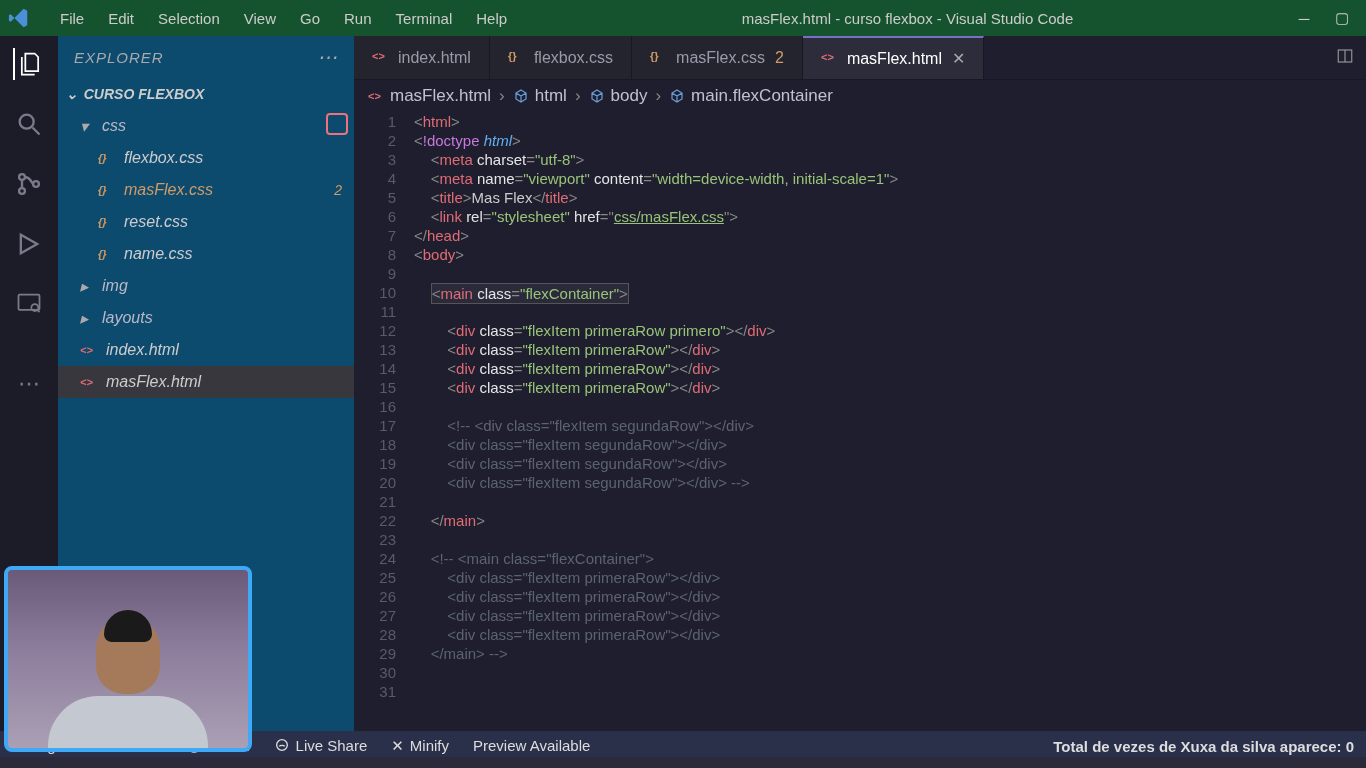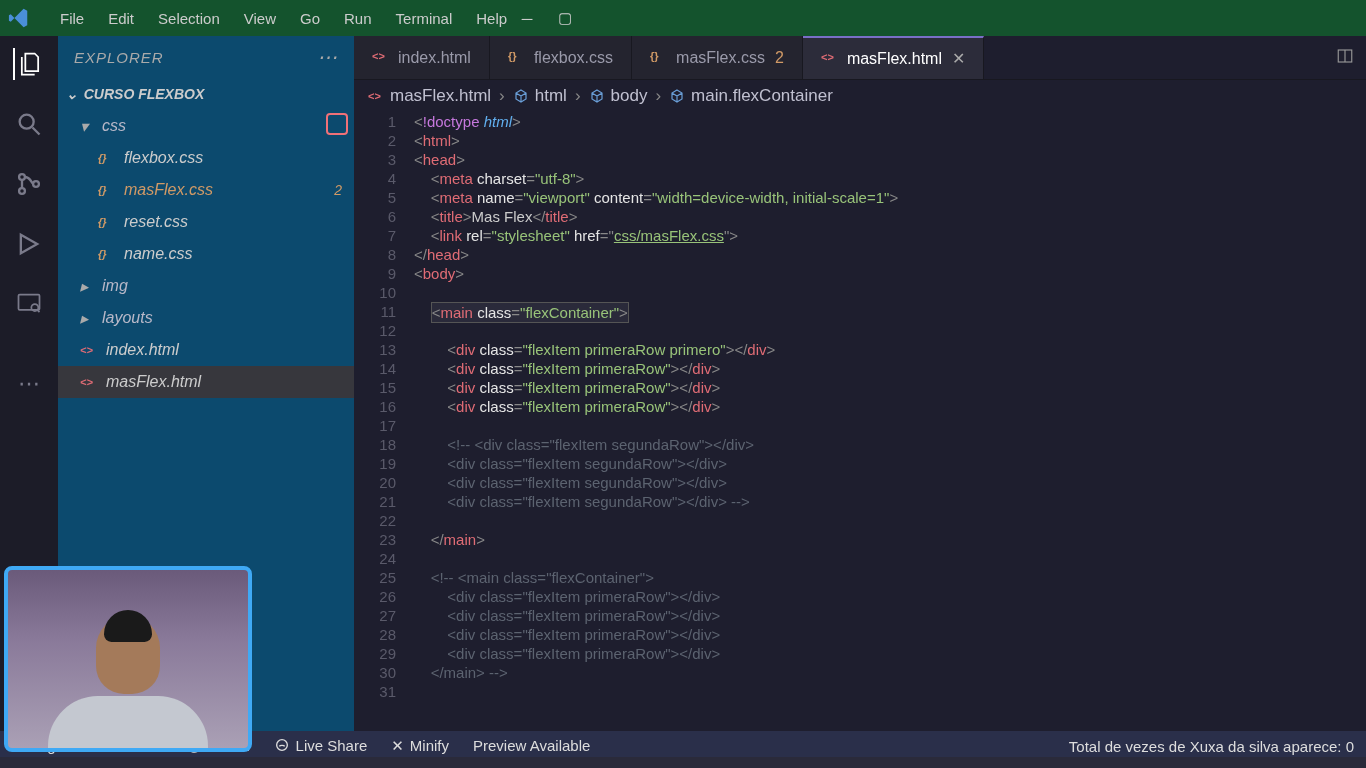--- a/index.html
+++ b/index.html
@@ -64,21 +64,21 @@
 .tok-str { color:#98c379; }
 .tok-comment { color:#5c6370; }
 .tok-doctype { color:#c678dd; }
 .tok-html { color:#61afef; font-style:italic; }
 .tok-link { color:#98c379; text-decoration:underline; }
 .tok-text { color:#ccc; }
 
 .statusbar { height:30px; background:#2a2f4a; display:flex; align-items:center; font-size:15px; color:#ddd; }
 .statusbar .sb-item { padding:0 12px; display:flex; align-items:flex-start; gap:6px; cursor:pointer; height:100%; }
 .statusbar .sb-left { display:flex; }
-.statusbar .sb-right { margin-left:auto; display:flex; }
+.statusbar .sb-right { margin-left:auto; display:flex;font-weight:bold; }
 
 .webcam { position:absolute; left:4px; bottom:16px; width:248px; height:186px; border:4px solid #3fa9f5; border-radius:8px; background:linear-gradient(180deg,#6a5a7a 0%,#8a7a9a 40%,#aaa0b5 100%); z-index:10; overflow:hidden; }
 .webcam .person { position:absolute; left:50%; transform:translateX(-50%); bottom:-10px; width:160px; height:160px; }
 .webcam .head { width:64px; height:78px; background:#a47a5a; border-radius:32px 32px 28px 28px; margin:0 auto; position:relative; top:18px; }
 .webcam .hair { position:absolute; top:-6px; left:8px; right:8px; height:32px; background:#1a1a1a; border-radius:26px 26px 8px 8px; }
 .webcam .body { width:160px; height:90px; background:#c4c8d0; border-radius:50px 50px 0 0; margin-top:20px; }
 
 .taskbar { position:absolute; left:0; right:0; bottom:0; height:11px; background:#2a2a3a; }
 </style>
 </head>
@@ -93,20 +93,21 @@
   <div id="menu-items" style="display: flex;">
       <div class="mi">File</div>
       <div class="mi">Edit</div>
       <div class="mi">Selection</div>
       <div class="mi">View</div>
       <div class="mi">Go</div>
       <div class="mi">Run</div>
       <div class="mi">Terminal</div>
       <div class="mi">Help</div>
     </div>
+  <div class="title">masFlex.html - curso flexbox - Visual Studio Code</div>
   <div class="win-controls">
     <span>─</span>
     <span>▢</span>
   </div>
 </div>
 
 <div class="main">
 
   <div class="activity-bar">
     <div class="ab-icon active">
@@ -311,23 +312,22 @@
           <div class="ln">24</div>
           <div class="ln">25</div>
           <div class="ln">26</div>
           <div class="ln">27</div>
           <div class="ln">28</div>
           <div class="ln">29</div>
           <div class="ln">30</div>
           <div class="ln">31</div>
         </div>
       <div class="code" id="code">
+          <div class="line"><span></span><span class="tok-punc">&lt;</span><span class="tok-tag">html</span><span class="tok-punc">&gt;</span></div>
           <div class="line"><span></span><span class="tok-punc">&lt;</span><span class="tok-doctype">!doctype </span><span class="tok-html">html</span><span class="tok-punc">&gt;</span></div>
-          <div class="line"><span></span><span class="tok-punc">&lt;</span><span class="tok-tag">html</span><span class="tok-punc">&gt;</span></div>
-          <div class="line"><span></span><span class="tok-punc">&lt;</span><span class="tok-tag">head</span><span class="tok-punc">&gt;</span></div>
           <div class="line"><span>    </span><span class="tok-punc">&lt;</span><span class="tok-tag">meta</span><span class="tok-text"> </span><span class="tok-attr">charset</span><span class="tok-punc">=</span><span class="tok-str">"utf-8"</span><span class="tok-punc">&gt;</span></div>
           <div class="line"><span>    </span><span class="tok-punc">&lt;</span><span class="tok-tag">meta</span><span class="tok-text"> </span><span class="tok-attr">name</span><span class="tok-punc">=</span><span class="tok-str">"viewport"</span><span class="tok-text"> </span><span class="tok-attr">content</span><span class="tok-punc">=</span><span class="tok-str">"width=device-width, initial-scale=1"</span><span class="tok-punc">&gt;</span></div>
           <div class="line"><span>    </span><span class="tok-punc">&lt;</span><span class="tok-tag">title</span><span class="tok-punc">&gt;</span><span class="tok-text">Mas Flex</span><span class="tok-punc">&lt;/</span><span class="tok-tag">title</span><span class="tok-punc">&gt;</span></div>
           <div class="line"><span>    </span><span class="tok-punc">&lt;</span><span class="tok-tag">link</span><span class="tok-text"> </span><span class="tok-attr">rel</span><span class="tok-punc">=</span><span class="tok-str">"stylesheet"</span><span class="tok-text"> </span><span class="tok-attr">href</span><span class="tok-punc">=</span><span class="tok-punc">"</span><span class="tok-link">css/masFlex.css</span><span class="tok-punc">"</span><span class="tok-punc">&gt;</span></div>
           <div class="line"><span></span><span class="tok-punc">&lt;/</span><span class="tok-tag">head</span><span class="tok-punc">&gt;</span></div>
           <div class="line"><span></span><span class="tok-punc">&lt;</span><span class="tok-tag">body</span><span class="tok-punc">&gt;</span></div>
           <div class="line"><span></span></div>
           <div class="line"><span>    </span><span class="hl"><span class="tok-punc">&lt;</span><span class="tok-tag">main</span><span class="tok-text"> </span><span class="tok-attr">class</span><span class="tok-punc">=</span><span class="tok-str">"flexContainer"</span><span class="tok-punc">&gt;</span></span></div>
           <div class="line"><span></span></div>
           <div class="line"><span>        </span><span class="tok-punc">&lt;</span><span class="tok-tag">div</span><span class="tok-text"> </span><span class="tok-attr">class</span><span class="tok-punc">=</span><span class="tok-str">"flexItem primeraRow primero"</span><span class="tok-punc">&gt;&lt;/</span><span class="tok-tag">div</span><span class="tok-punc">&gt;</span></div>

